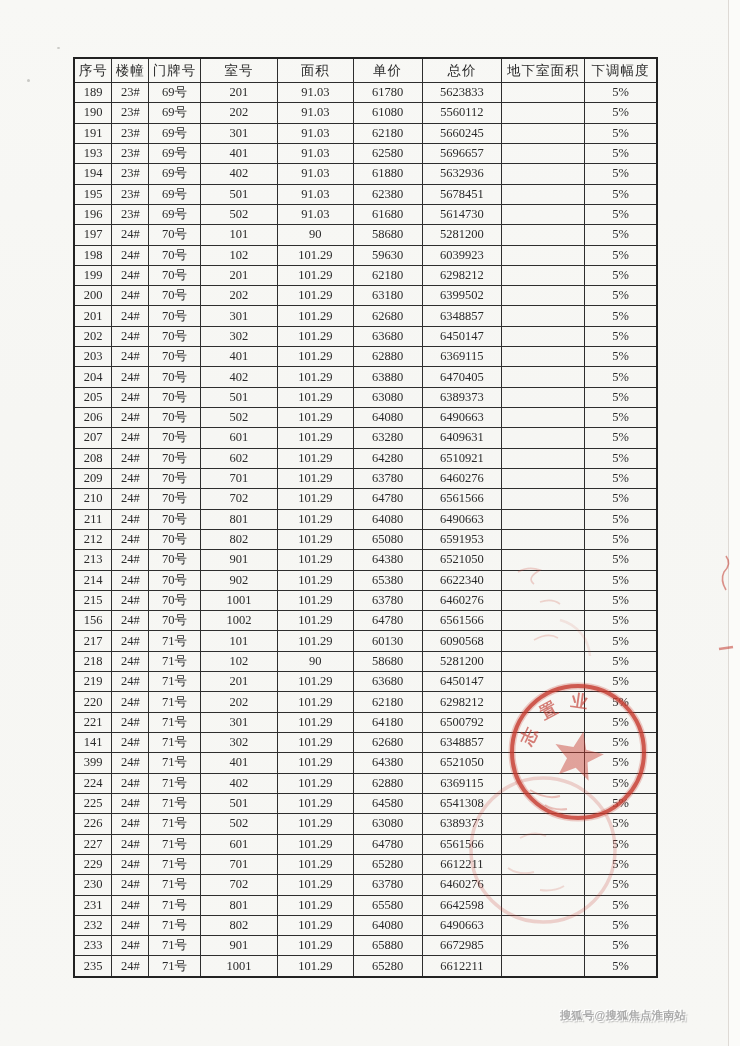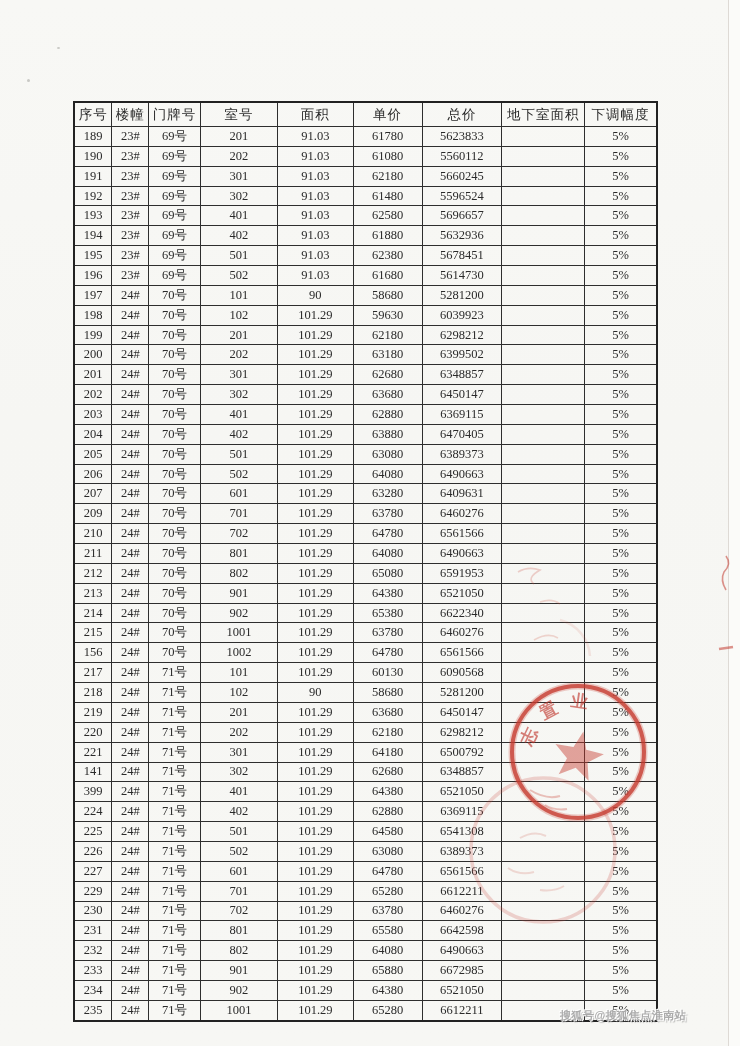--- a/index.html
+++ b/index.html
@@ -20,21 +20,20 @@
     position:absolute;left:729px;top:0;width:11px;height:1046px;
     background:#fbfbf9;
   }
   .price-table-wrap{
     position:absolute;left:73px;top:57px;width:585px;height:921px;
   }
   table.price-table{
     width:100%;height:100%;
     border-collapse:collapse;table-layout:fixed;
     background:transparent;
-    margin-top:44px;
   }
   table.price-table th, table.price-table td{
     border:1px solid #2e2e2e;
     text-align:center;vertical-align:middle;
     padding:0;
     color:#2a2a2a;
     white-space:nowrap;
     overflow:hidden;
   }
   table.price-table{border:2px solid #222;}
@@ -125,31 +124,20 @@
           <td>23#</td>
           <td>69号</td>
           <td>301</td>
           <td>91.03</td>
           <td>62180</td>
           <td>5660245</td>
           <td></td>
           <td>5%</td>
         </tr>
         <tr>
-          <td>192</td>
-          <td>23#</td>
-          <td>69号</td>
-          <td>302</td>
-          <td>91.03</td>
-          <td>61480</td>
-          <td>5596524</td>
-          <td></td>
-          <td>5%</td>
-        </tr>
-        <tr>
           <td>193</td>
           <td>23#</td>
           <td>69号</td>
           <td>401</td>
           <td>91.03</td>
           <td>62580</td>
           <td>5696657</td>
           <td></td>
           <td>5%</td>
         </tr>
@@ -301,20 +289,31 @@
           <td>24#</td>
           <td>70号</td>
           <td>601</td>
           <td>101.29</td>
           <td>63280</td>
           <td>6409631</td>
           <td></td>
           <td>5%</td>
         </tr>
         <tr>
+          <td>208</td>
+          <td>24#</td>
+          <td>70号</td>
+          <td>602</td>
+          <td>101.29</td>
+          <td>64280</td>
+          <td>6510921</td>
+          <td></td>
+          <td>5%</td>
+        </tr>
+        <tr>
           <td>209</td>
           <td>24#</td>
           <td>70号</td>
           <td>701</td>
           <td>101.29</td>
           <td>63780</td>
           <td>6460276</td>
           <td></td>
           <td>5%</td>
         </tr>
@@ -561,31 +560,20 @@
           <td>5%</td>
         </tr>
         <tr>
           <td>233</td>
           <td>24#</td>
           <td>71号</td>
           <td>901</td>
           <td>101.29</td>
           <td>65880</td>
           <td>6672985</td>
-          <td></td>
-          <td>5%</td>
-        </tr>
-        <tr>
-          <td>234</td>
-          <td>24#</td>
-          <td>71号</td>
-          <td>902</td>
-          <td>101.29</td>
-          <td>64380</td>
-          <td>6521050</td>
           <td></td>
           <td>5%</td>
         </tr>
         <tr>
           <td>235</td>
           <td>24#</td>
           <td>71号</td>
           <td>1001</td>
           <td>101.29</td>
           <td>65280</td>

